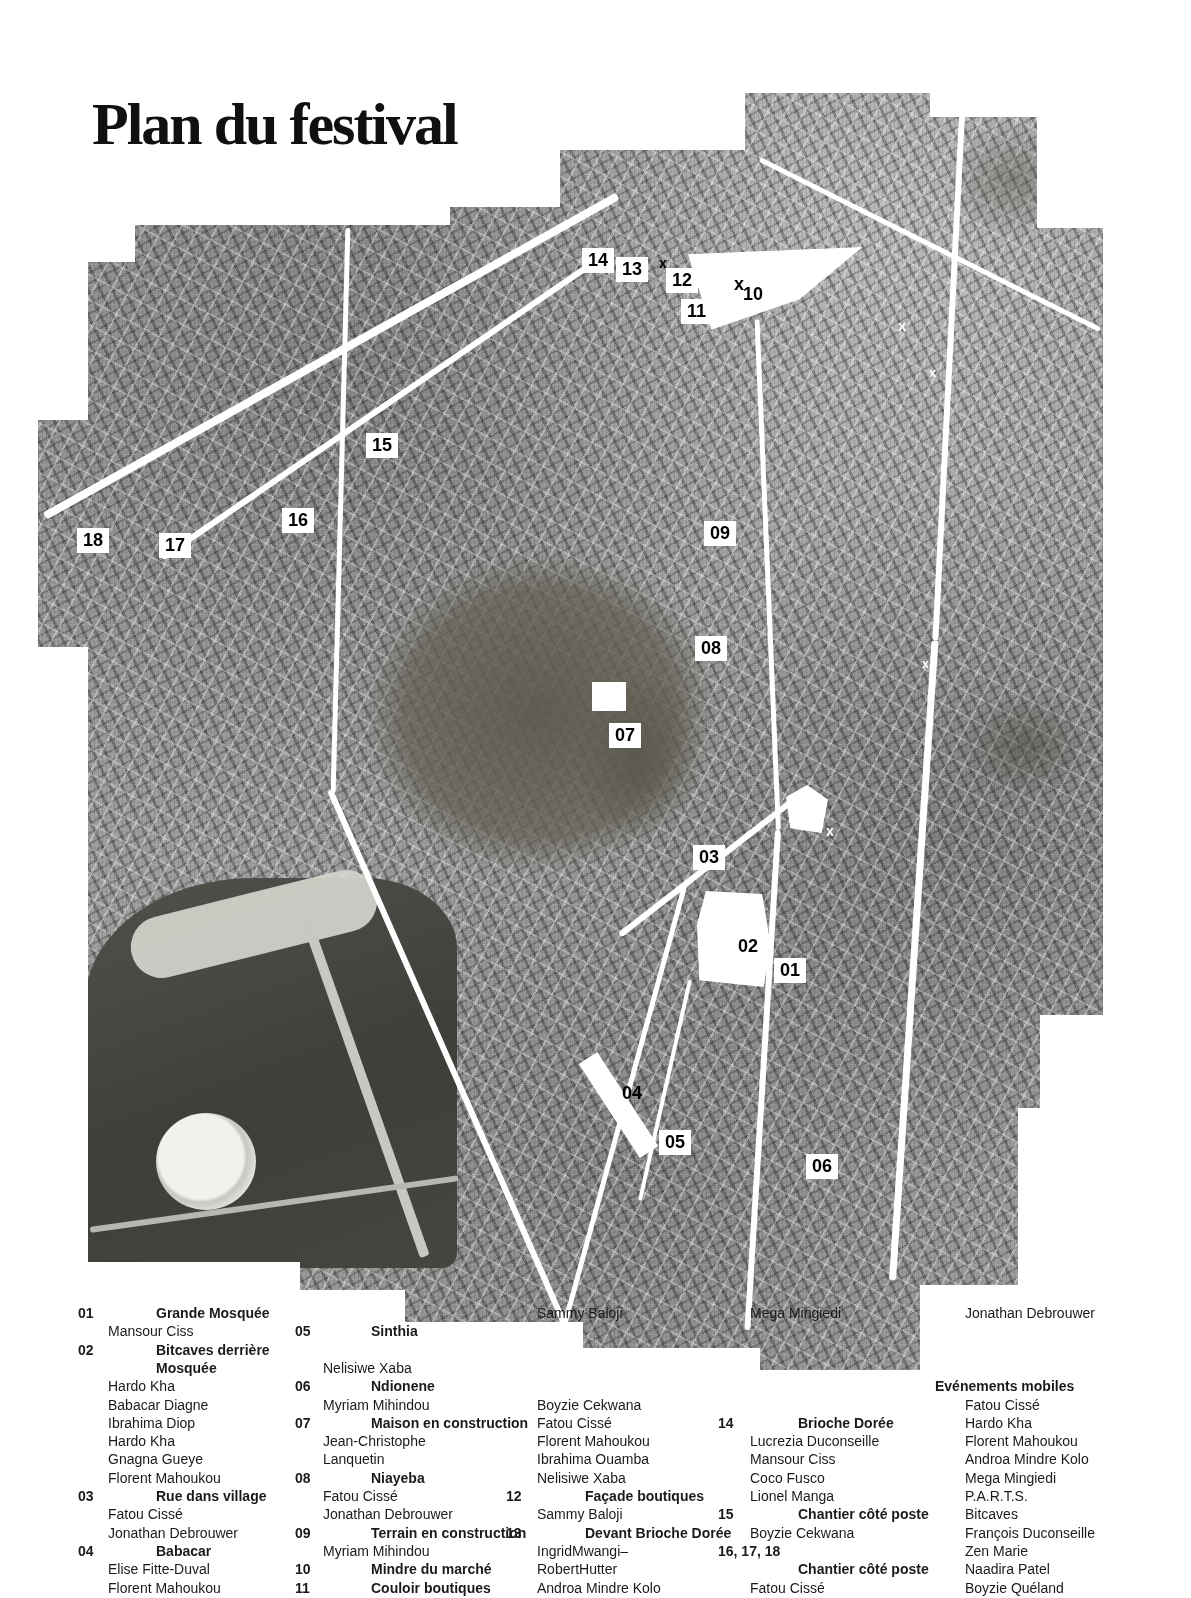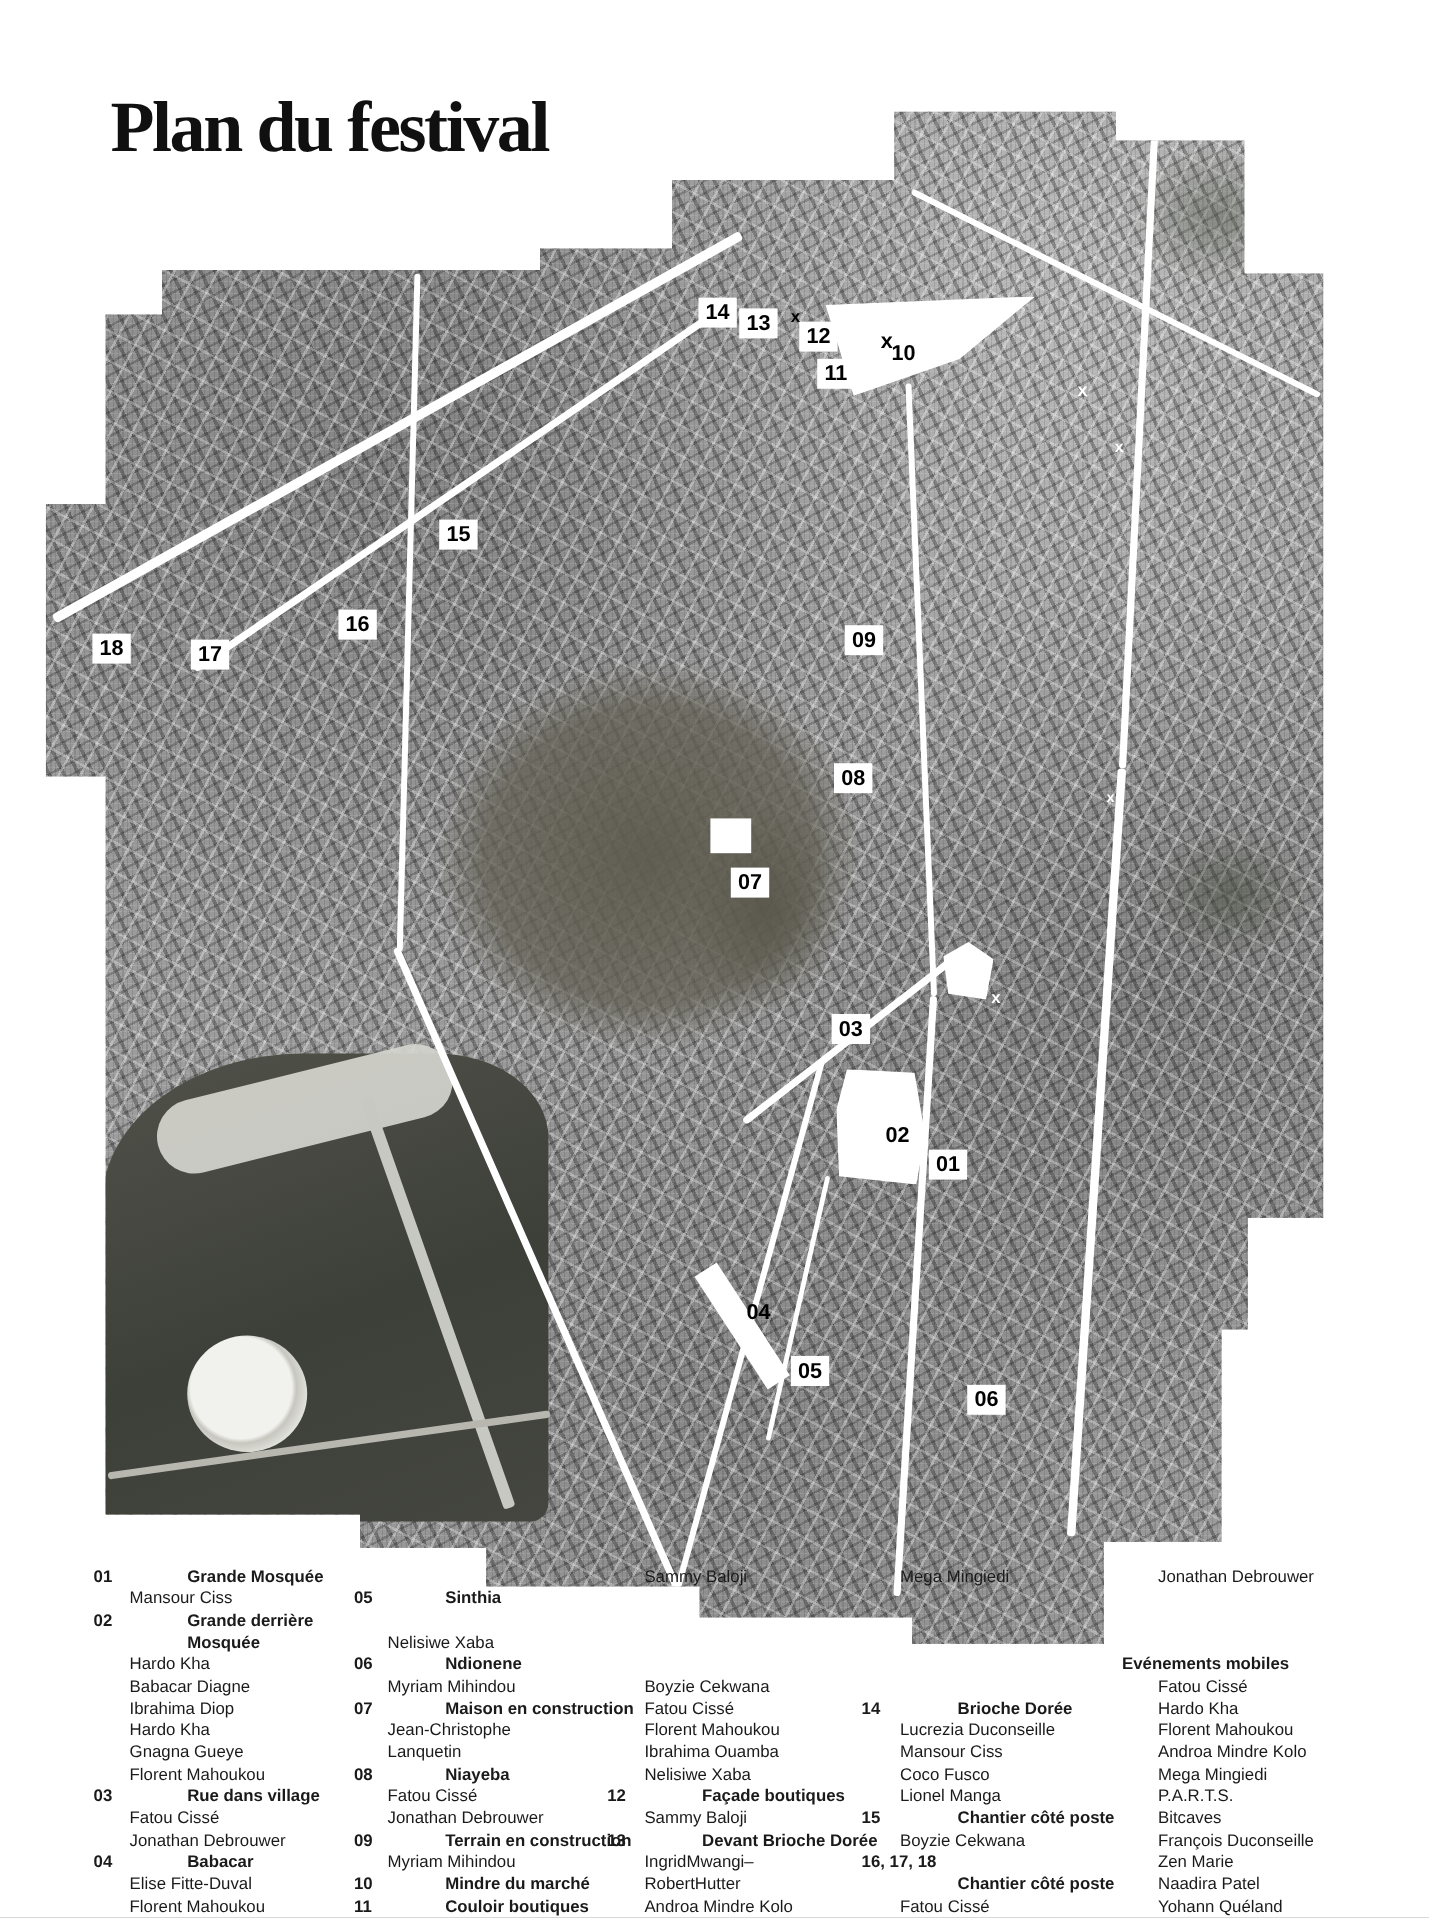--- a/index.html
+++ b/index.html
@@ -1,18 +1,18 @@
 <!DOCTYPE html>
 <html><head>
 <meta charset="utf-8">
 <style>
   html,body{margin:0;padding:0;}
   body{width:1191px;height:1598px;position:relative;background:#ffffff;overflow:hidden;
        font-family:"Liberation Sans",sans-serif;color:#1a1a1a;}
-  .title{position:absolute;left:92px;top:32px;font-family:"Liberation Serif",serif;
+  .title{position:absolute;left:92px;top:50px;font-family:"Liberation Serif",serif;
          font-weight:900;font-size:60px;letter-spacing:-2px;color:#101010;white-space:nowrap;}
 
   
   .map{position:absolute;left:38px;top:85px;width:1065px;height:1285px;
     clip-path:polygon(50px 177px,97px 177px,97px 140px,412px 140px,412px 122px,522px 122px,
       522px 65px,707px 65px,707px 8px,892px 8px,892px 32px,999px 32px,999px 143px,1065px 143px,
       1065px 930px,1002px 930px,1002px 1023px,980px 1023px,980px 1200px,882px 1200px,882px 1285px,
       722px 1285px,722px 1263px,545px 1263px,545px 1237px,367px 1237px,367px 1205px,262px 1205px,
       262px 1177px,50px 1177px,50px 562px,0px 562px,0px 335px,50px 335px);}
   .map-base{position:absolute;inset:0;background-color:#9d9d9d;background-image:
@@ -128,21 +128,21 @@
   <div class="legend-col" id="col1">
       <div class="lrow" style="top: 0px;">
         <span class="num">01</span>
         <span class="txt b">Grande Mosquée</span>
       </div>
       <div class="lrow" style="top: 18.3px;">
         <span class="txt">Mansour Ciss</span>
       </div>
       <div class="lrow" style="top: 36.6px;">
         <span class="num">02</span>
-        <span class="txt b">Grande derrière</span>
+        <span class="txt b">Bitcaves derrière</span>
       </div>
       <div class="lrow" style="top: 54.9px;">
         <span class="txt b">Mosquée</span>
       </div>
       <div class="lrow" style="top: 73.2px;">
         <span class="txt">Hardo Kha</span>
       </div>
       <div class="lrow" style="top: 91.5px;">
         <span class="txt">Babacar Diagne</span>
       </div>
@@ -338,16 +338,16 @@
       <div class="lrow" style="top: 219.6px;">
         <span class="txt">François Duconseille</span>
       </div>
       <div class="lrow" style="top: 237.9px;">
         <span class="txt">Zen Marie</span>
       </div>
       <div class="lrow" style="top: 256.2px;">
         <span class="txt">Naadira Patel</span>
       </div>
       <div class="lrow" style="top: 274.5px;">
-        <span class="txt">Yohann Quéland</span>
+        <span class="txt">Boyzie Quéland</span>
       </div>
     </div>
 </div>
 
 </body></html>

